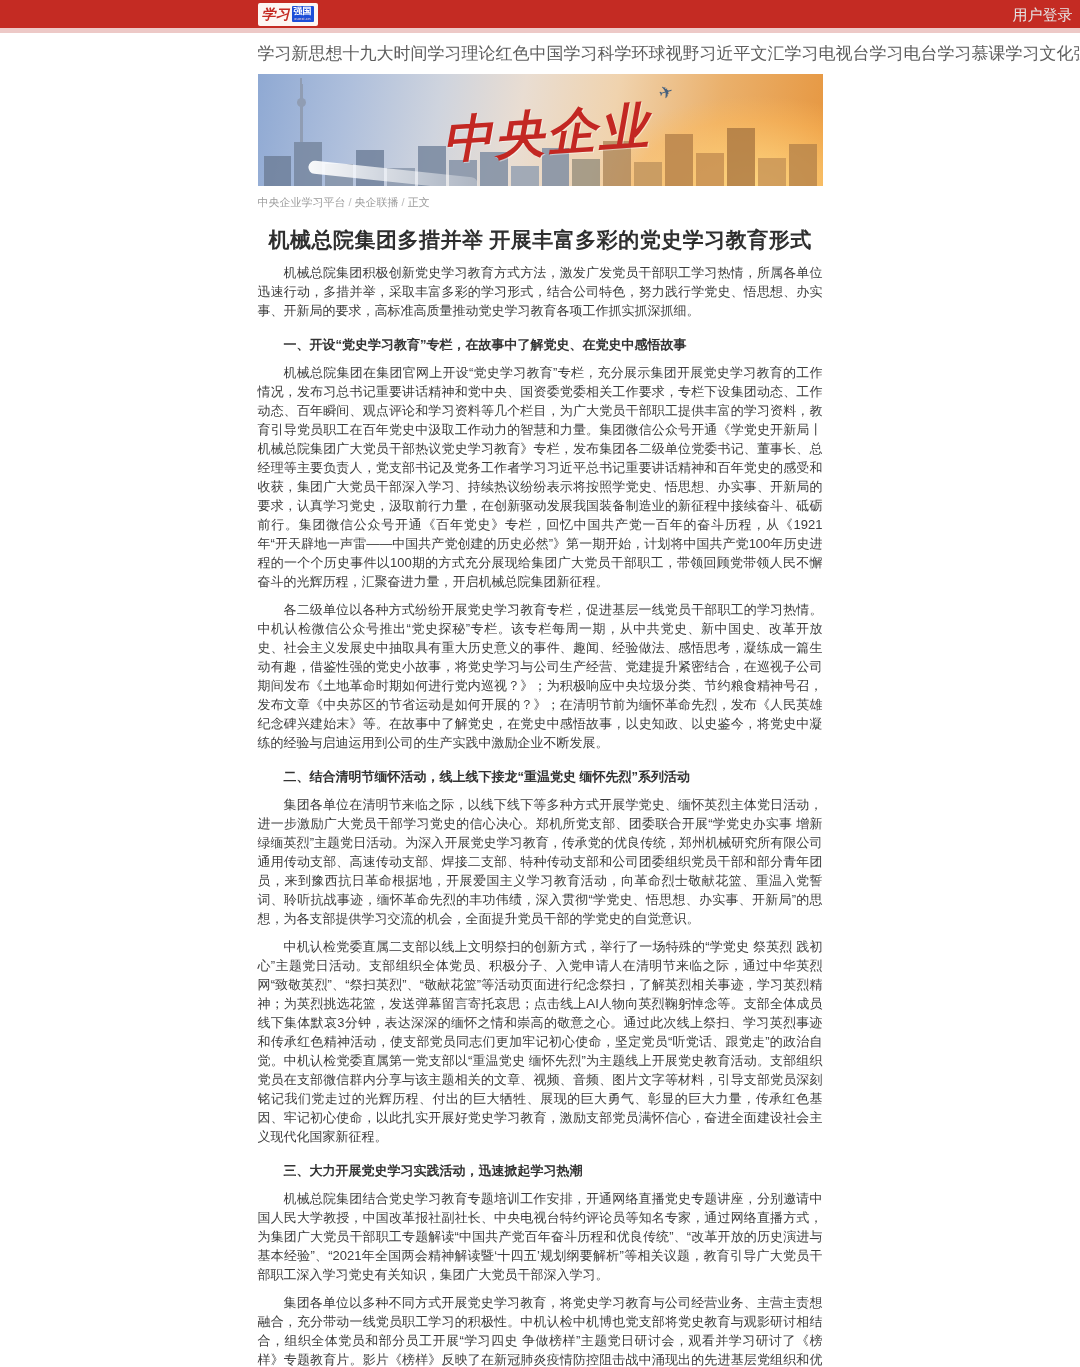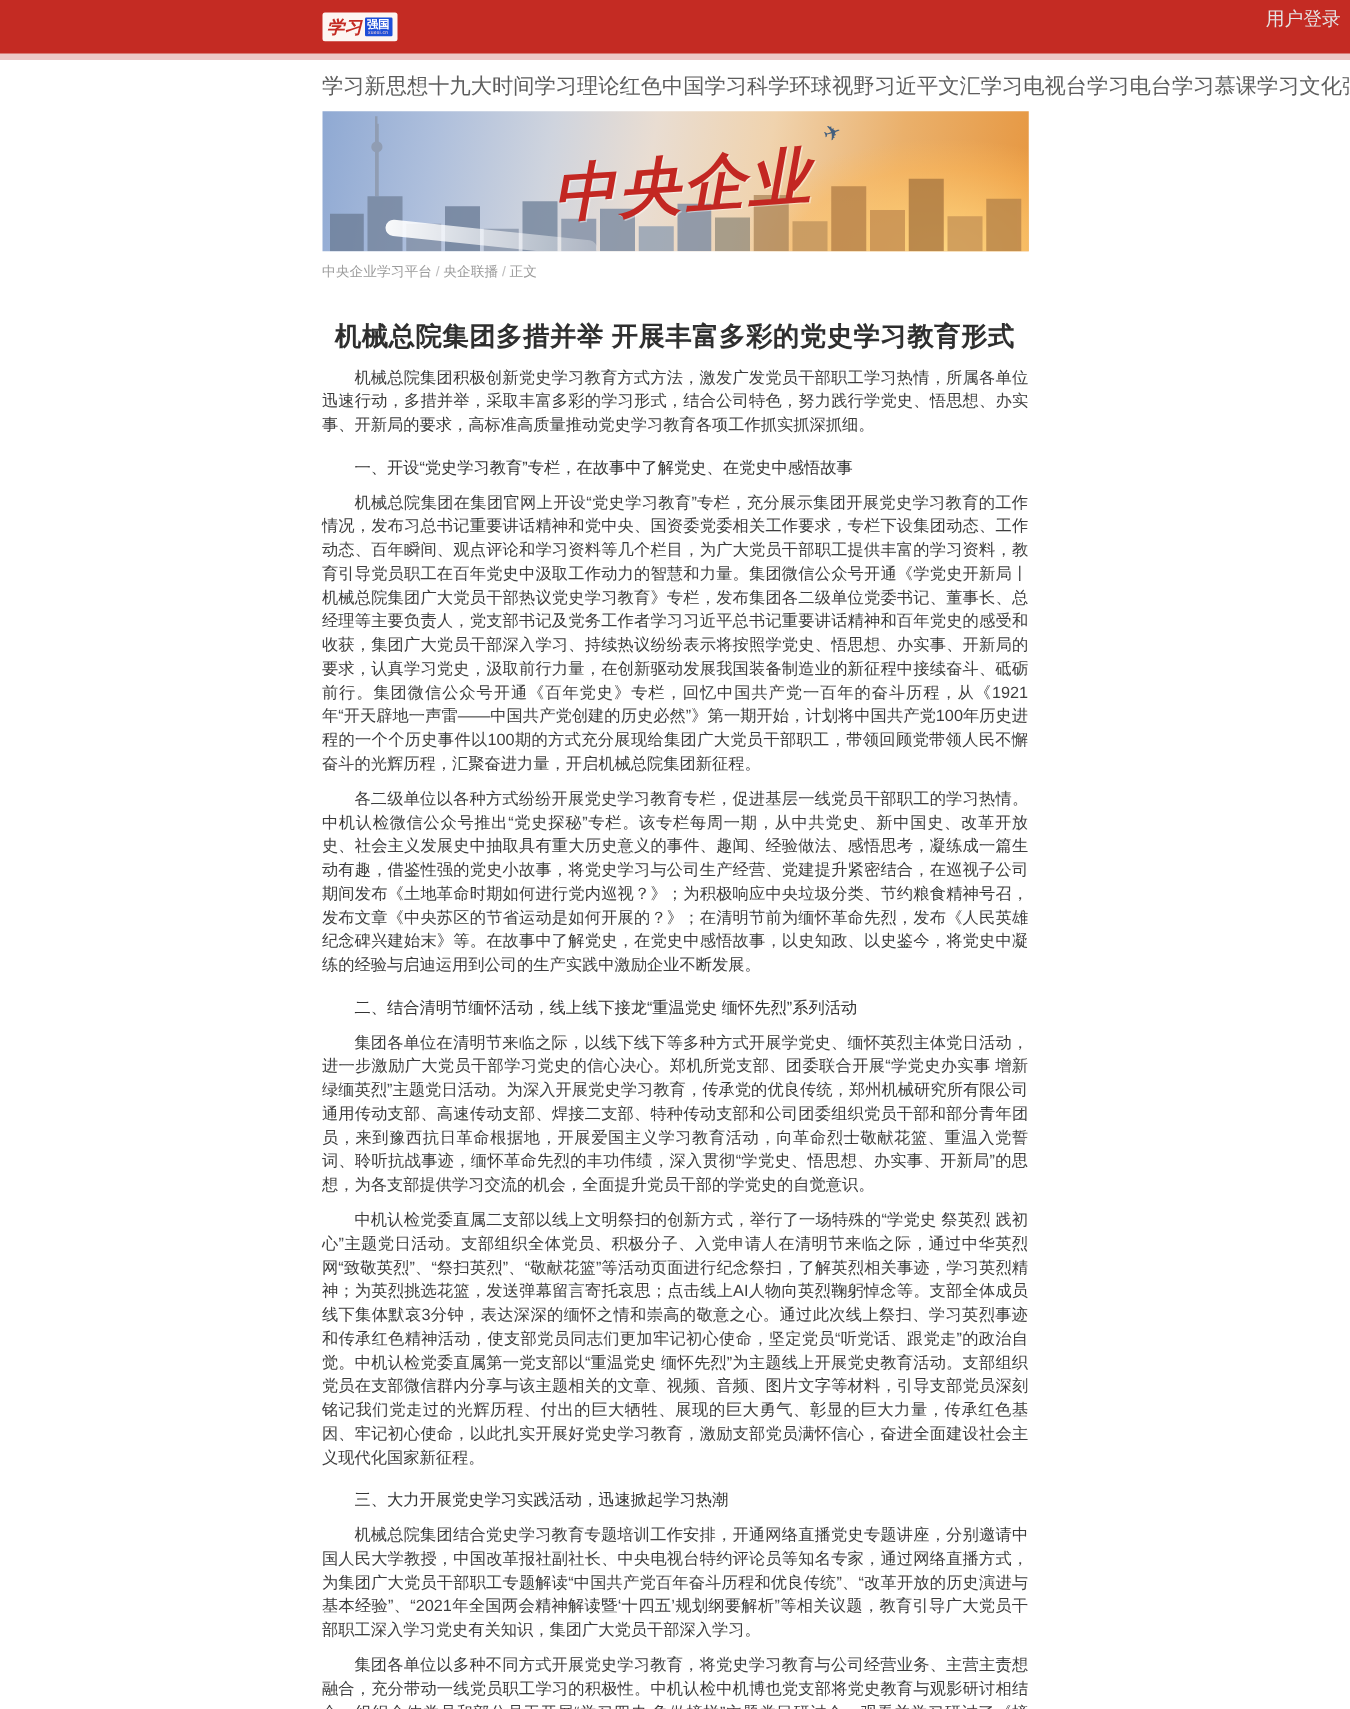--- a/index.html
+++ b/index.html
@@ -5,21 +5,21 @@
   * { margin:0; padding:0; box-sizing:border-box; }
   html,body { background:#ffffff; }
   body {
     width:1080px; min-height:1367px; margin:0 auto;
     font-family:"Liberation Sans","DejaVu Sans",sans-serif;
     -webkit-font-smoothing:antialiased;
   }
   .col { width:565px; margin:0 auto; }
 
   
-  .topbar { height:43px; background:#c42b23; }
+  .topbar { height:28px; background:#c42b23; }
   .topbar-inner { width:565px; margin:0 auto; height:100%; display:flex; align-items:center; justify-content:space-between; position:relative; }
   .logo { display:flex; align-items:center; gap:2px; background:#fdf6f2; border-radius:2px; padding:2px 4px; height:23px; cursor:pointer; }
   .logo-xuexi { color:#c42b23; font-family:"DejaVu Serif",serif; font-style:italic; font-weight:bold; font-size:14px; line-height:1; }
   .logo-box { background:#1d4ed8; border-radius:1px; padding:1px 2px; display:flex; flex-direction:column; align-items:center; line-height:1; }
   .logo-qiangguo { color:#fff; font-weight:bold; font-size:9px; line-height:1.05; }
   .logo-domain { color:#ffd9d6; font-size:4px; line-height:1.1; letter-spacing:.2px; }
   .login { position:absolute; right:-250px; top:6px; color:#e5e5e5; font-size:15px; text-decoration:none; cursor:pointer; }
   .topbar-strip { height:5px; background:#edc9c7; }
 
   
@@ -65,26 +65,26 @@
     color:#c32722; transform:rotate(-4deg); letter-spacing:2px; text-shadow:1px 1px 0 rgba(255,255,255,.45); }
   .b-block { font-size:36px; font-weight:900; color:#c32722; letter-spacing:2px; text-shadow:1px 1px 0 rgba(255,255,255,.45); }
 
   
   .breadcrumb { width:565px; margin:9px auto 0; font-size:11px; color:#9b9b9b; }
   .bc-item { color:#9b9b9b; text-decoration:none; }
   a.bc-item { cursor:pointer; }
   .bc-sep { color:#bbbbbb; padding:0 3px; }
 
   
-  .title { width:565px; margin:30px auto 0; text-align:center; font-size:21px; font-weight:bold; color:#2f2f2f; letter-spacing:.5px; }
+  .title { width:565px; margin:16px auto 0; text-align:center; font-size:21px; font-weight:bold; color:#2f2f2f; letter-spacing:.5px;font-family:Liberation Serif, serif; }
   .meta { width:565px; margin:27px auto 4px; font-size:11px; color:#9a9a9a; }
   .meta-date { margin-right:16px; }
   .article-body { width:565px; margin:6px auto 0; padding-bottom:55px; }
   .para { font-size:13px; line-height:19px; color:#3d3d3d; text-indent:2em; text-align:justify; margin:9px 0; }
-  .sec-heading { font-size:13px; line-height:19px; color:#333333; font-weight:normal; text-indent:2em; margin:15px 0 8px; }
+  .sec-heading { font-size:13px; line-height:19px; color:#333333; font-weight:bold; text-indent:2em; margin:15px 0 8px; }
 </style>
 </head>
 <body>
 
 <header class="topbar">
   <div class="topbar-inner">
     <div class="logo">
       <span class="logo-xuexi">学习</span>
       <span class="logo-box">
         <span class="logo-qiangguo">强国</span>

